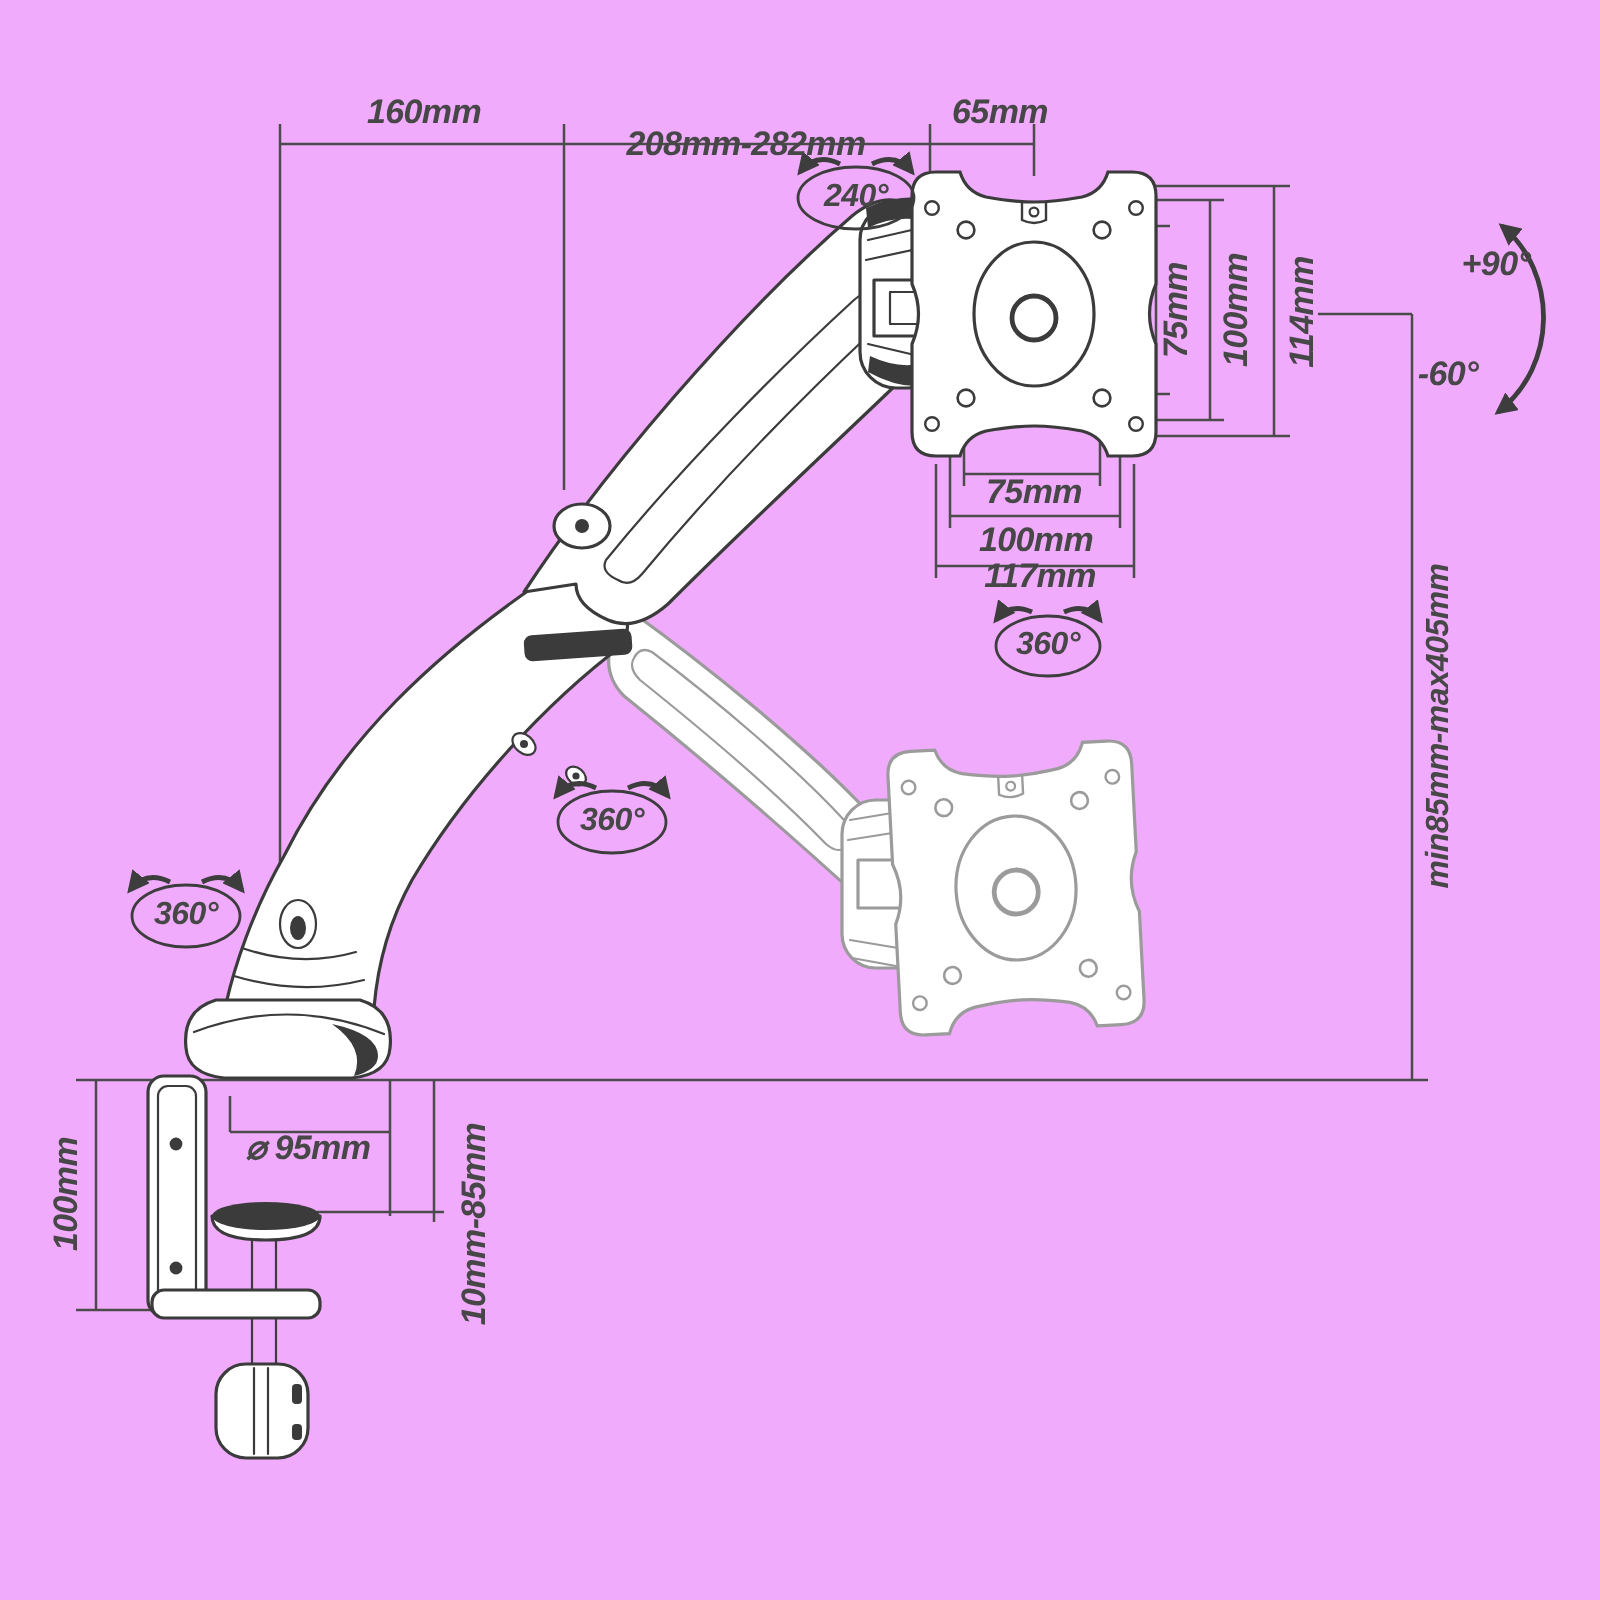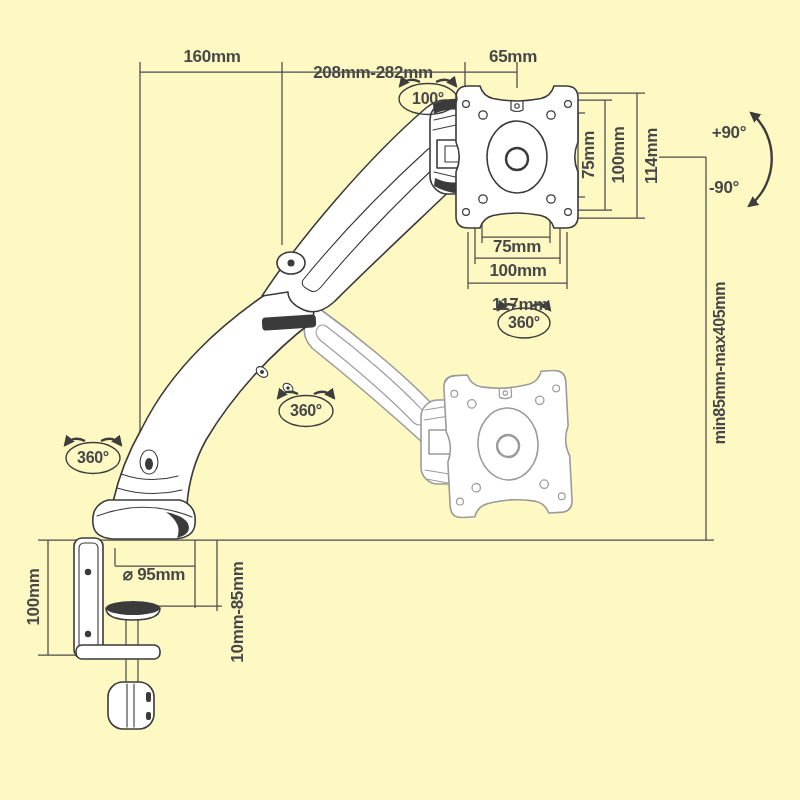--- a/index.html
+++ b/index.html
@@ -1,18 +1,18 @@
 <!DOCTYPE html>
 <html><head>
 <meta charset="utf-8">
 <style>
   html,body{margin:0;padding:0;background:#fff;}
   #stage{
-    position:relative;width:800px;height:800px;background:#fef9c3;
-    font-family:"Liberation Sans",sans-serif;overflow:hidden;
+    position:relative;width:800px;height:800px;background:#f0abfc;
+    font-family:"Liberation Sans",sans-serif;overflow:hidden;font-style:italic;
   }
   #stage svg{position:absolute;left:0;top:0;}
   .lbl{
     position:absolute;transform:translate(-50%,-50%);
     font-size:17px;font-weight:600;line-height:1;color:#474747;
     letter-spacing:-0.3px;white-space:nowrap;
   }
   .rot{transform:translate(-50%,-50%) rotate(-90deg);}
   .s16{font-size:16px;}
   .dimline{stroke:#4b4b4b;stroke-width:1.25;fill:none;}
@@ -166,34 +166,34 @@
   <g transform="translate(93,458)">
     <ellipse class="badge" rx="27" ry="15.5"></ellipse>
     <path class="horn" d="M-8,-17 Q-20,-23 -28,-13" marker-end="url(#ah)"></path>
     <path class="horn" d="M8,-17 Q20,-23 28,-13" marker-end="url(#ah)"></path>
   </g>
   <path class="horn" stroke-width="2" d="M751,113 C779,136 779,183 749,206" marker-start="url(#ah)" marker-end="url(#ah)"></path>
 </svg>
 
 <div class="lbl" style="left:212px;top:56px">160mm</div>
 <div class="lbl" style="left:373px;top:72px">208mm-282mm</div>
-<div class="lbl" style="left:513px;top:56px">65mm</div>
-
-<div class="lbl s16" style="left:428px;top:99px">100°</div>
+<div class="lbl" style="left:500px;top:56px">65mm</div>
+
+<div class="lbl s16" style="left:428px;top:99px">240°</div>
 
 <div class="lbl rot" style="left:588px;top:155px">75mm</div>
 <div class="lbl rot" style="left:618px;top:155px">100mm</div>
 <div class="lbl rot" style="left:651px;top:156px">114mm</div>
 
-<div class="lbl" style="left:729px;top:132px">+90°</div>
-<div class="lbl" style="left:724px;top:187px">-90°</div>
+<div class="lbl" style="left:748px;top:132px">+90°</div>
+<div class="lbl" style="left:724px;top:187px">-60°</div>
 
 <div class="lbl" style="left:517px;top:246px">75mm</div>
 <div class="lbl" style="left:518px;top:270px">100mm</div>
-<div class="lbl" style="left:520px;top:304px">117mm</div>
+<div class="lbl" style="left:520px;top:288px">117mm</div>
 
 <div class="lbl s16" style="left:524px;top:323px">360°</div>
 
 <div class="lbl rot s16" style="left:720px;top:363px">min85mm-max405mm</div>
 
 <div class="lbl s16" style="left:306px;top:411px">360°</div>
 <div class="lbl s16" style="left:93px;top:458px">360°</div>
 
 <div class="lbl" style="left:154px;top:574px">⌀ 95mm</div>
 <div class="lbl rot" style="left:33px;top:597px">100mm</div>

